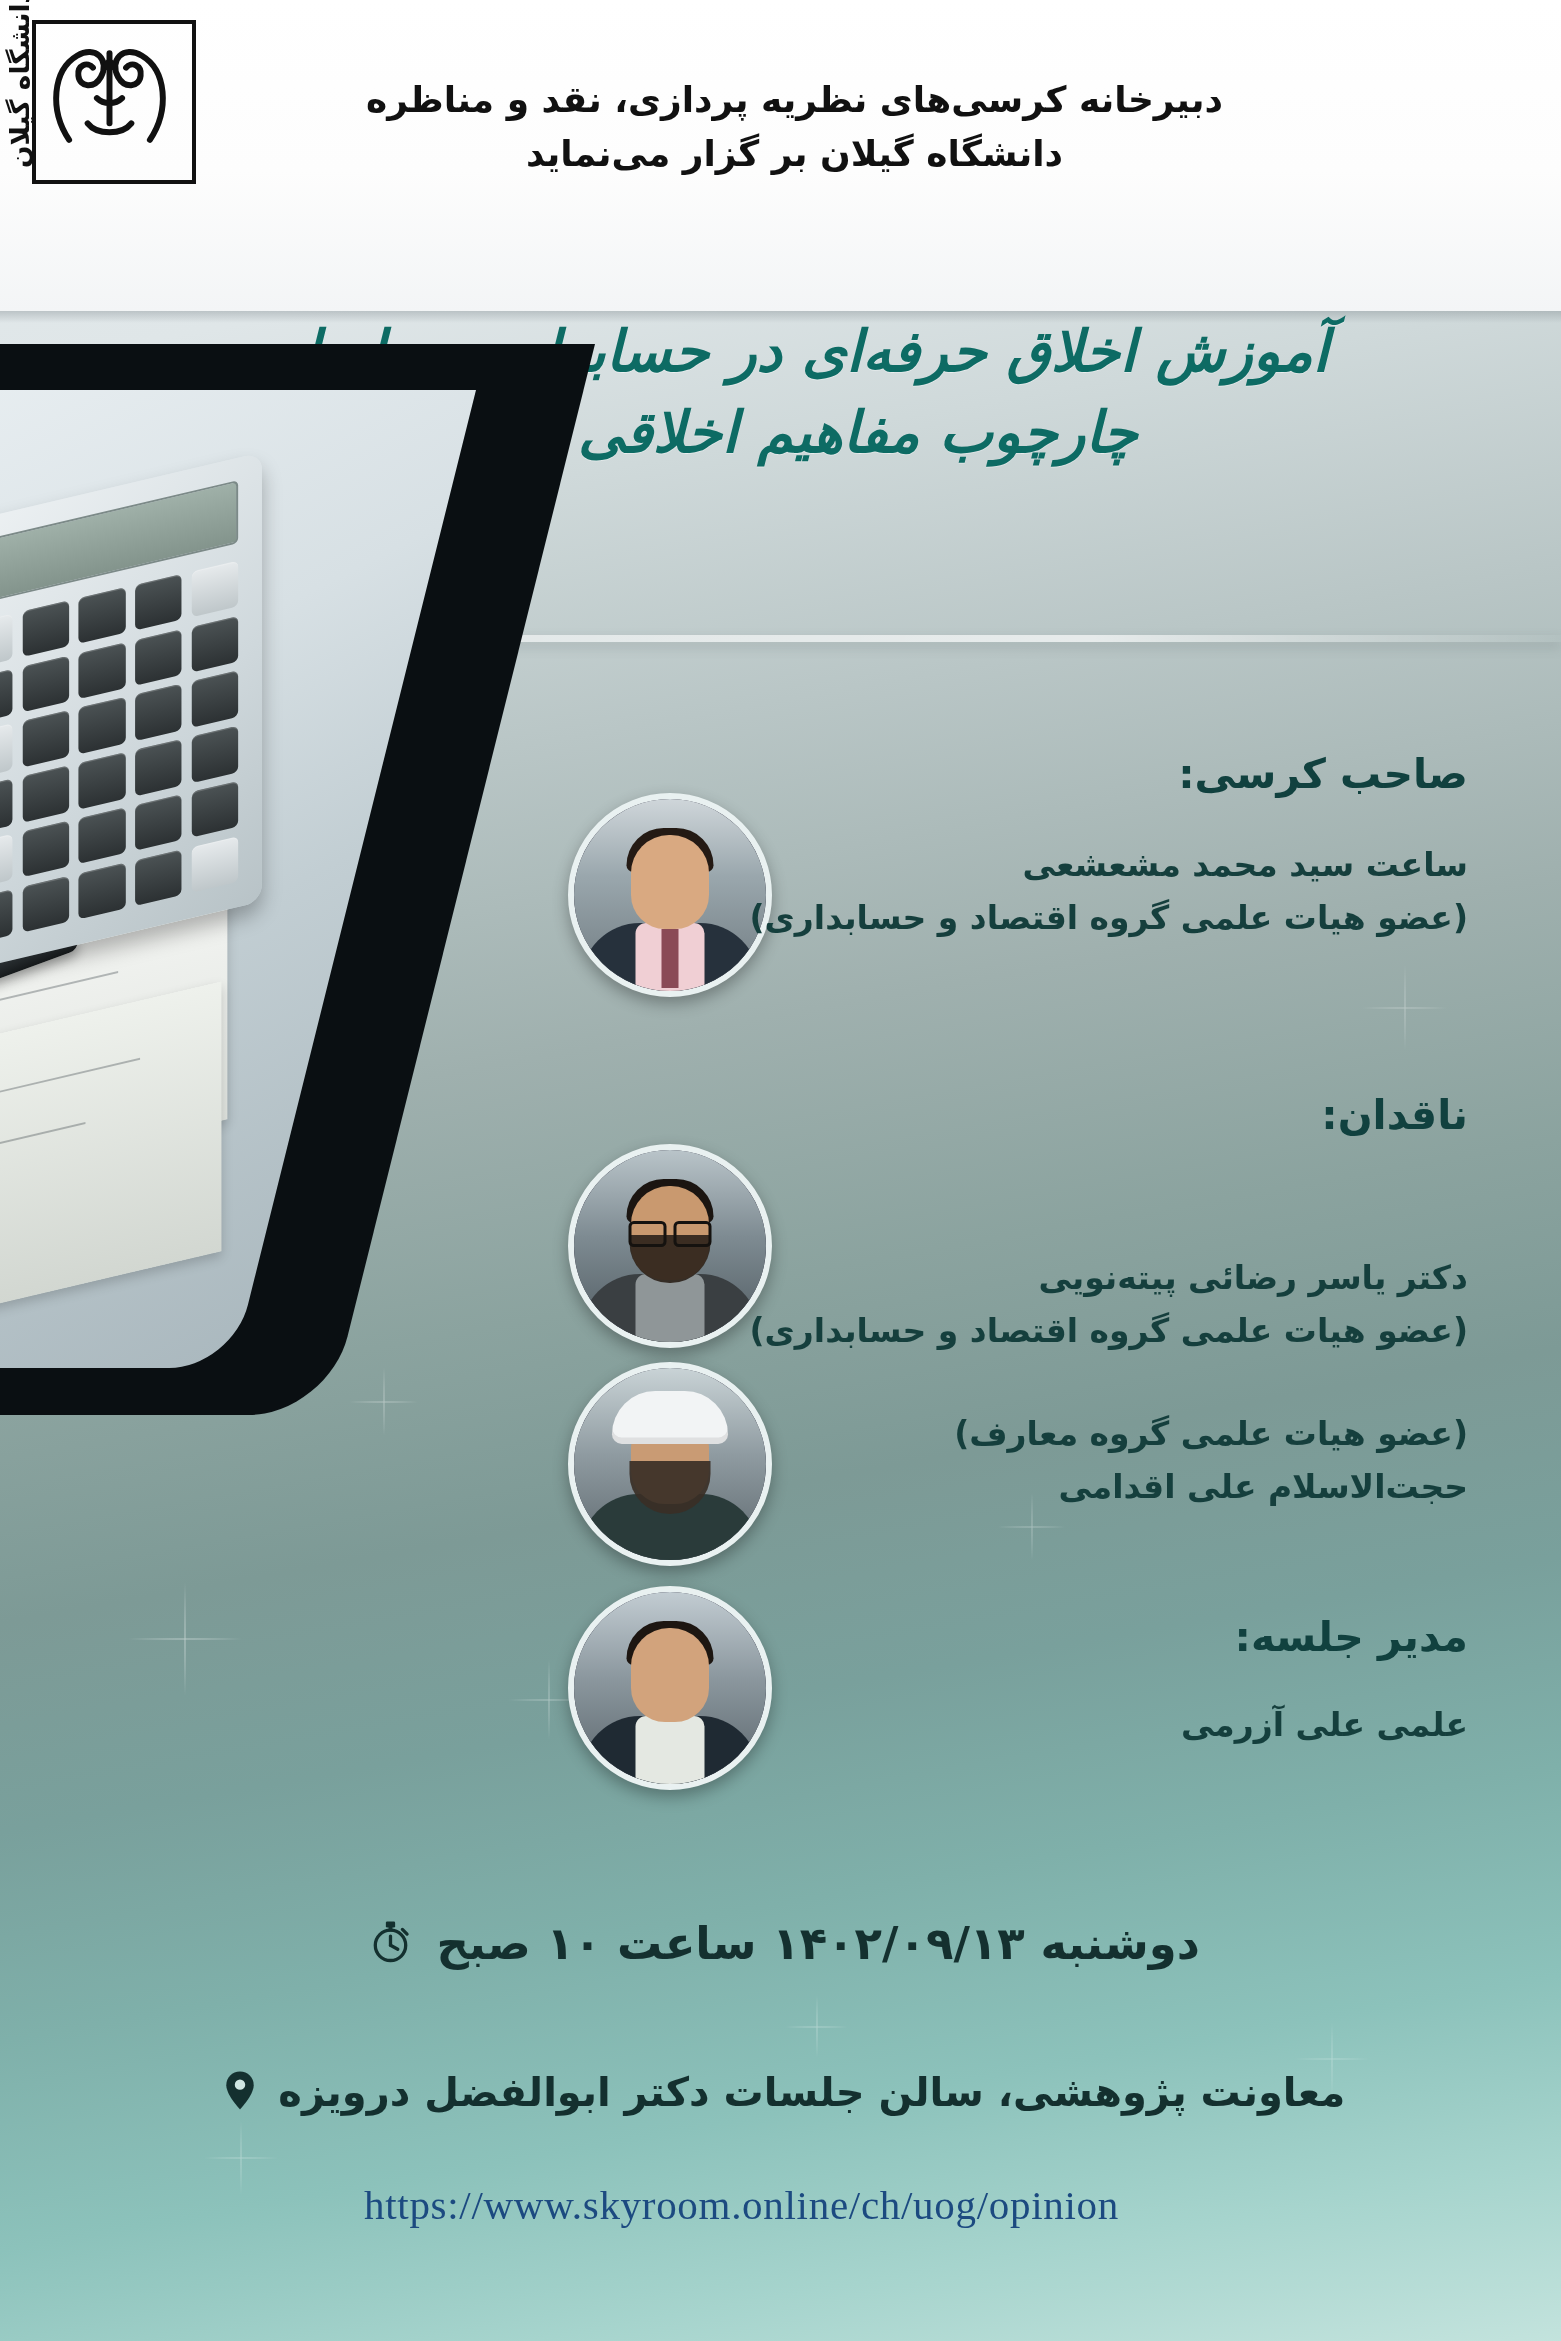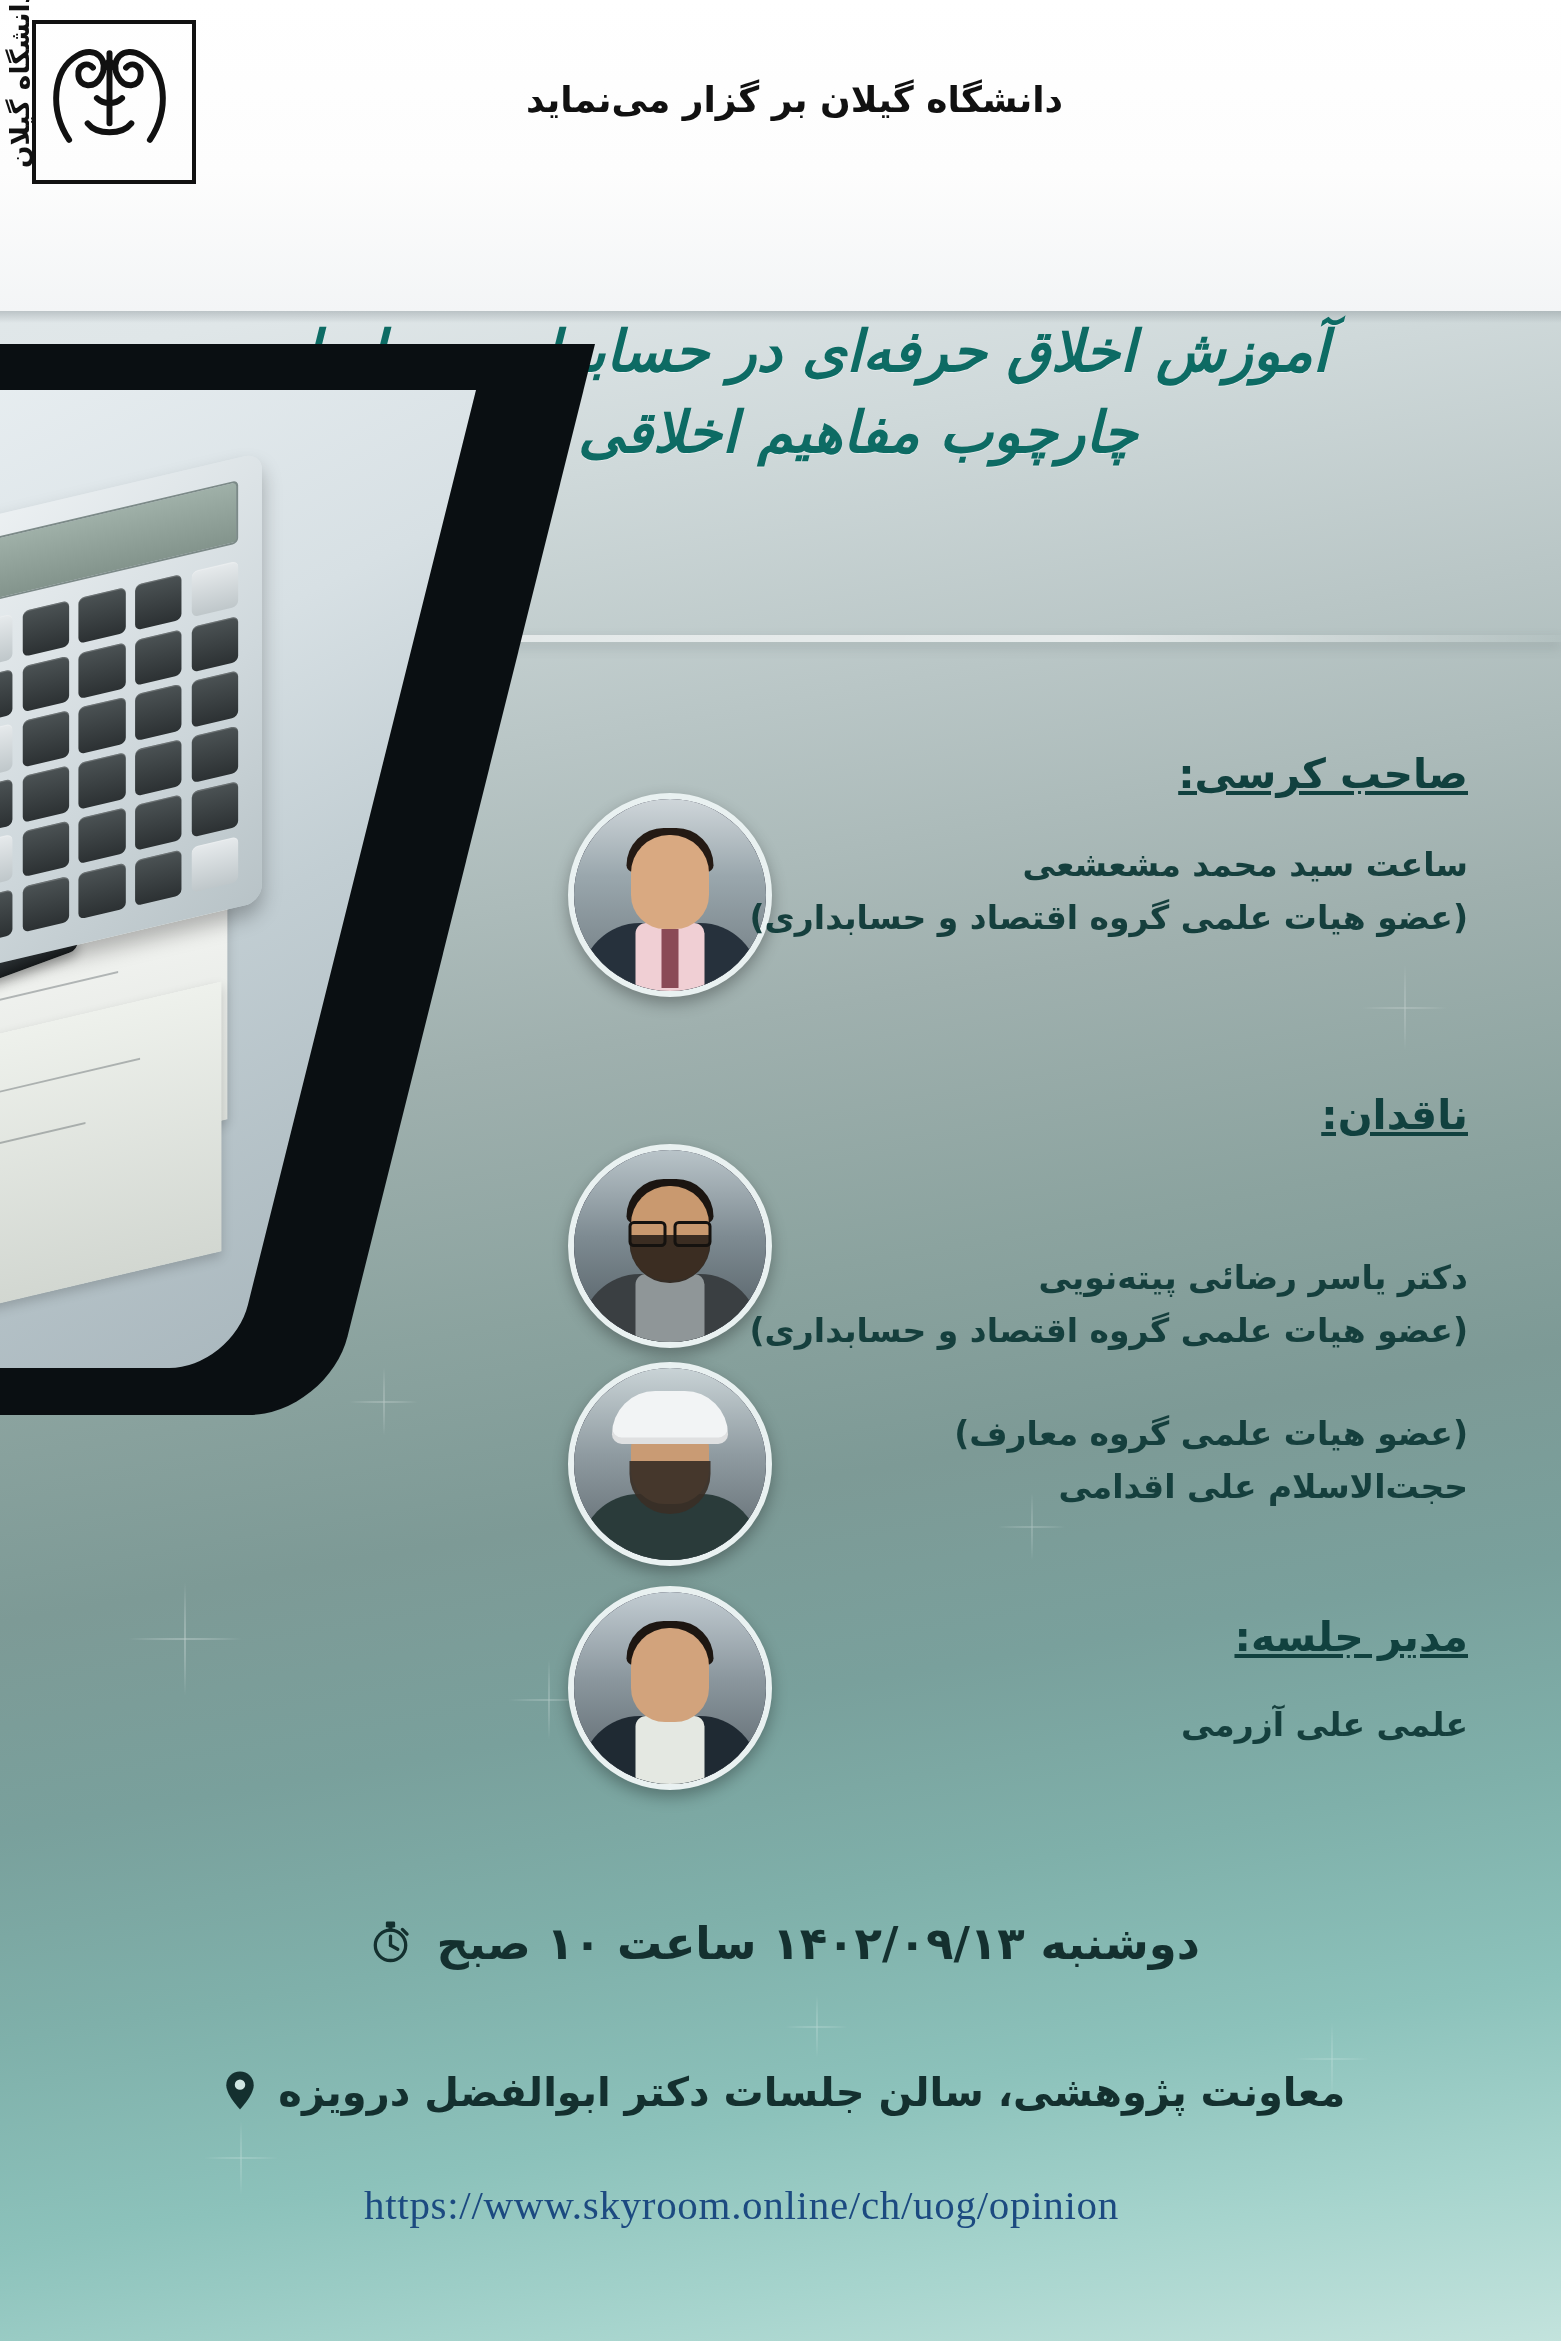--- a/index.html
+++ b/index.html
@@ -198,21 +198,20 @@
   }
 
   
   .section-label {
     position: absolute;
     color: #11413f;
     font-weight: 700;
     font-size: 41px;
     text-align: right;
     white-space: nowrap;
-    text-decoration: underline;
   }
   .person-text {
     position: absolute;
     color: #153f3d;
     font-weight: 700;
     font-size: 33px;
     line-height: 1.6;
     text-align: right;
     white-space: nowrap;
   }
@@ -355,20 +354,21 @@
           <path d="M78 150 C92 168 130 168 144 150"></path>
           <path d="M92 112 C102 122 120 122 130 112"></path>
         </g>
         <circle cx="111" cy="62" r="9" fill="#111"></circle>
       </svg>
     </div>
     <div class="logo-caption">دانشگاه گیلان</div>
   </div>
 
   <div class="header-text">
+    <div>دبیرخانه کرسی‌های نظریه پردازی، نقد و مناظره</div>
     <div>دانشگاه گیلان بر گزار می‌نماید</div>
   </div>
 
   <div class="main-title">
     <div>آموزش اخلاق حرفه‌ای در حسابداری بر اساس</div>
     <div>چارچوب مفاهیم اخلاقی اسلام</div>
   </div>
 
   <div class="title-rule"></div>
 

